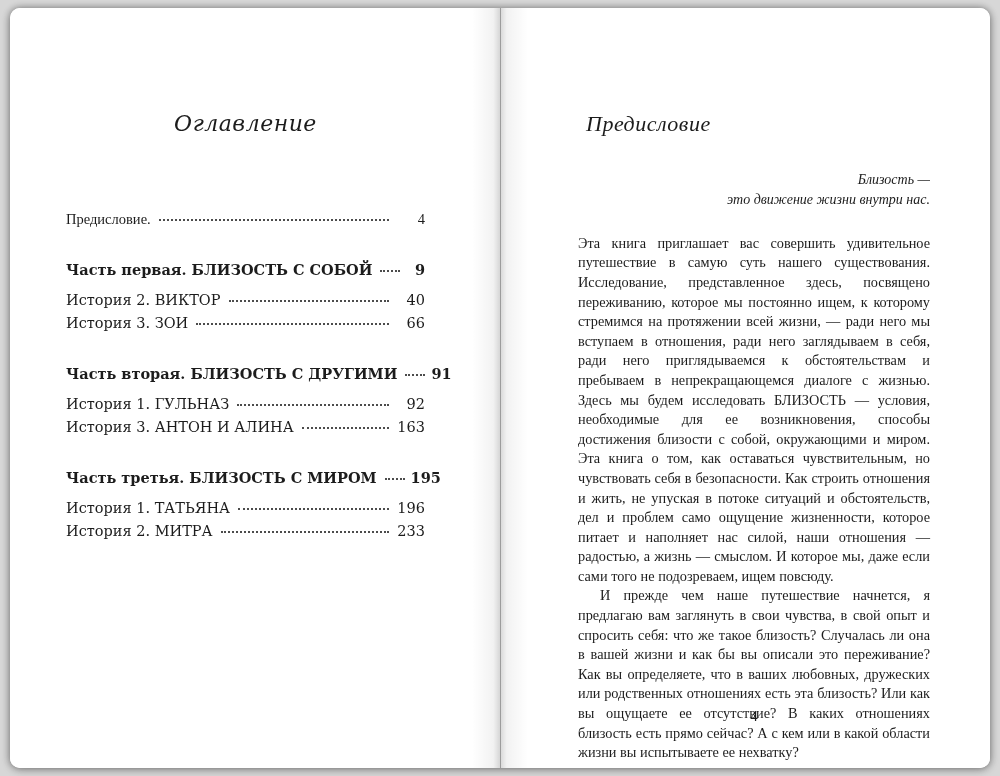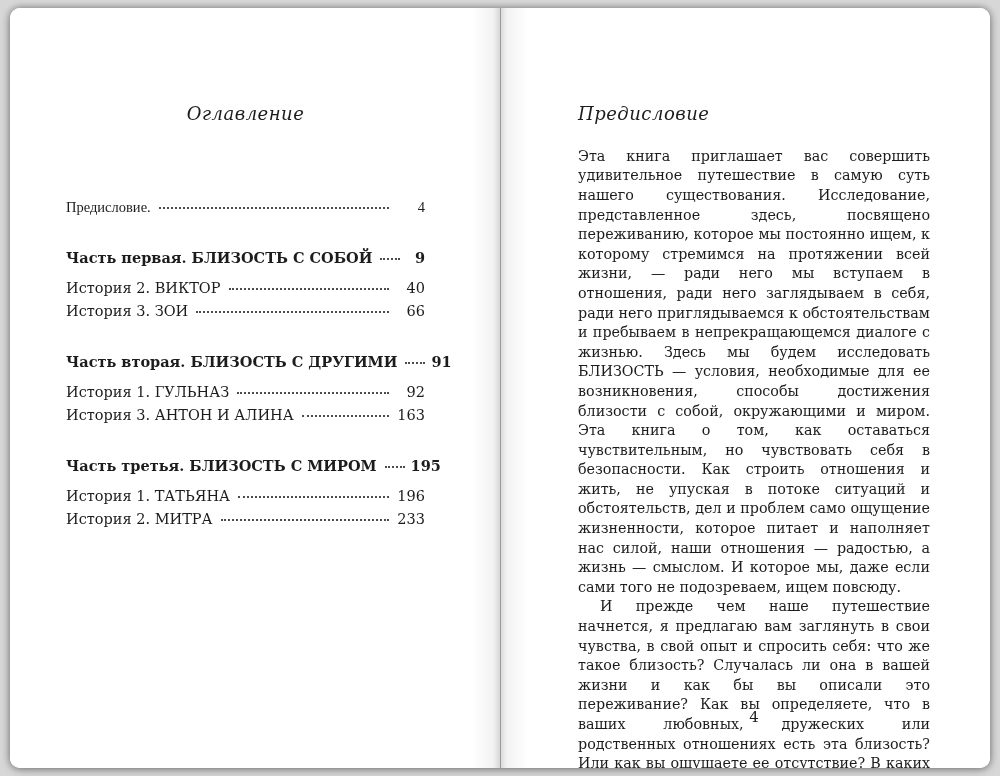--- a/index.html
+++ b/index.html
@@ -31,20 +31,21 @@
     width: 50%;
     height: 100%;
     box-sizing: border-box;
     background: #ffffff;
   }
   .page-left {
     padding: 96px 75px 0 56px;
   }
   .page-right {
     padding: 96px 60px 16px 78px;
+    font-family: Liberation Serif, serif;
   }
   
   .gutter-shadow {
     position: absolute;
     left: 50%;
     top: 0;
     width: 56px;
     height: 100%;
     transform: translateX(-50%);
     background: linear-gradient(to right,
@@ -61,23 +62,23 @@
     top: 0;
     width: 1px;
     height: 100%;
     background: rgba(0,0,0,0.28);
     pointer-events: none;
   }
 
   h1.page-heading {
     font-style: italic;
     font-weight: normal;
-    font-size: 18px;
+    font-size: 22px;
     line-height: 1.1;
-    margin: 0;
+    margin: 8px;
     letter-spacing: 0.5px;
   }
   .page-left h1.page-heading {
     text-align: center;
   }
 
   
   .toc {
     margin-top: 72px;
     font-size: 14.5px;
@@ -212,20 +213,24 @@
         <span class="toc-dots"></span>
         <span class="toc-page-num">233</span>
       </div>
 
     </div>
   </div>
 
   <div class="page page-right">
     <h1 class="page-heading">Предисловие</h1>
 
+    <div class="epigraph">
+      <div>Близость —</div>
+      <div>это движение жизни внутри нас.</div>
+    </div>
 
     <div class="preface-body">
       <p>Эта книга приглашает вас совершить удивительное путешествие в самую суть нашего существования. Исследование, представленное здесь, посвящено переживанию, которое мы постоянно ищем, к которому стремимся на протяжении всей жизни, — ради него мы вступаем в отношения, ради него заглядываем в себя, ради него приглядываемся к обстоятельствам и пребываем в непрекращающемся диалоге с жизнью. Здесь мы будем исследовать БЛИЗОСТЬ — условия, необходимые для ее возникновения, способы достижения близости с собой, окружающими и миром. Эта книга о том, как оставаться чувствительным, но чувствовать себя в безопасности. Как строить отношения и жить, не упуская в потоке ситуаций и обстоятельств, дел и проблем само ощущение жизненности, которое питает и наполняет нас силой, наши отношения — радостью, а жизнь — смыслом. И которое мы, даже если сами того не подозреваем, ищем повсюду.</p>
       <p class="indent">И прежде чем наше путешествие начнется, я предлагаю вам заглянуть в свои чувства, в свой опыт и спросить себя: что же такое близость? Случалась ли она в вашей жизни и как бы вы описали это переживание? Как вы определяете, что в ваших любовных, дружеских или родственных отношениях есть эта близость? Или как вы ощущаете ее отсутствие? В каких отношениях близость есть прямо сейчас? А с кем или в какой области жизни вы испытываете ее нехватку?</p>
     </div>
 
     <div class="folio">4</div>
   </div>
 
   <div class="gutter-shadow"></div>

